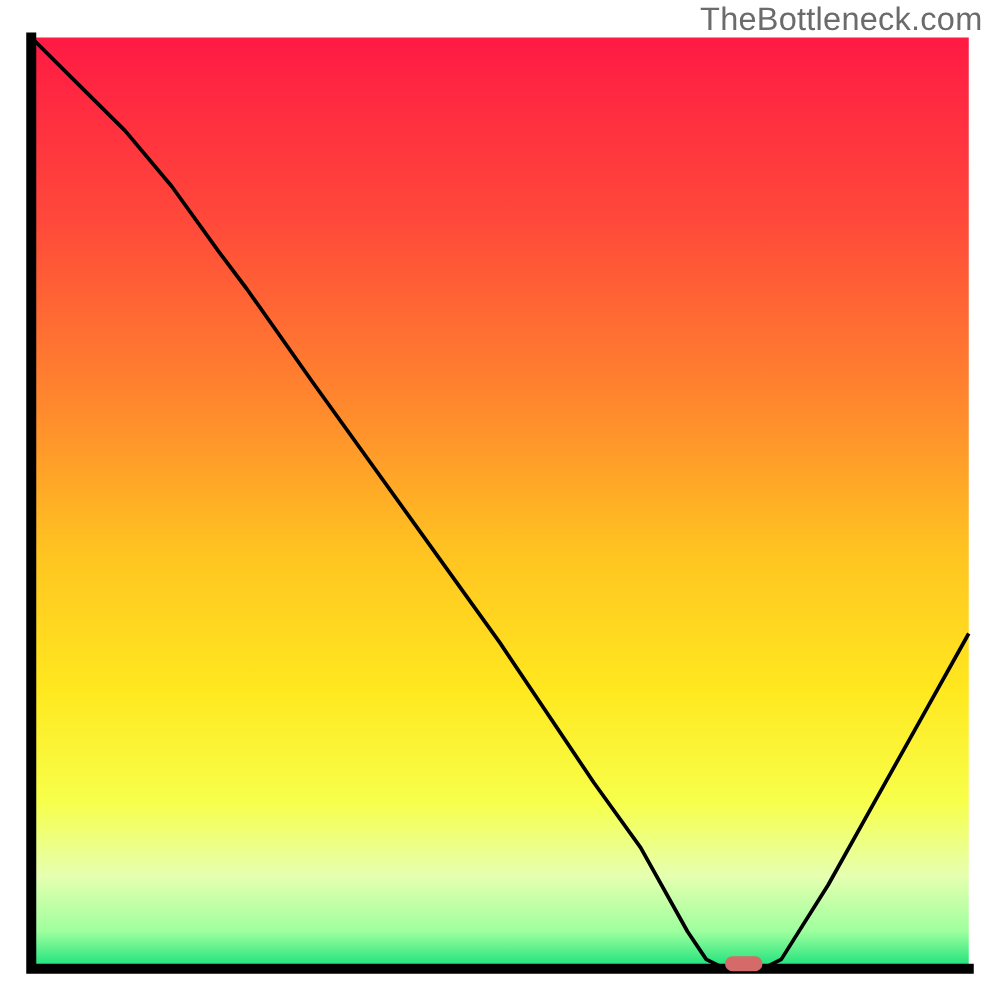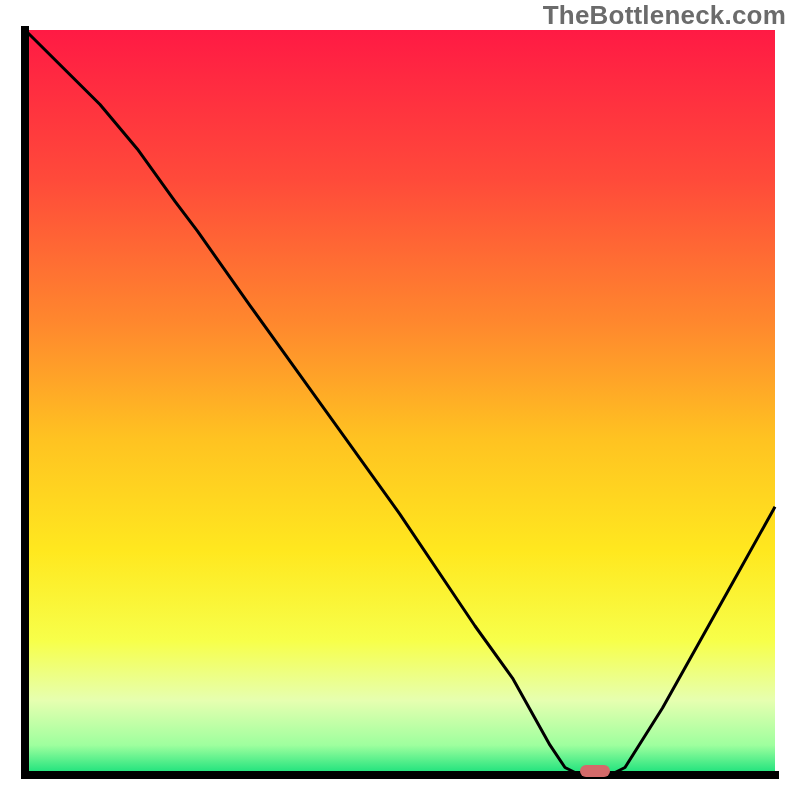--- a/index.html
+++ b/index.html
@@ -17,21 +17,21 @@
     height: 800px;
   }
   svg {
     display: block;
   }
   .watermark {
     position: absolute;
     top: 0;
     right: 14px;
     font-size: 26px;
-    font-weight: 700;
+    font-weight: 400;
     color: #6b6b6b;
     letter-spacing: 0.2px;
     user-select: none;
   }
 </style>
 </head>
 <body>
 
 <div class="chart-wrap">
   <div class="watermark">TheBottleneck.com</div>

